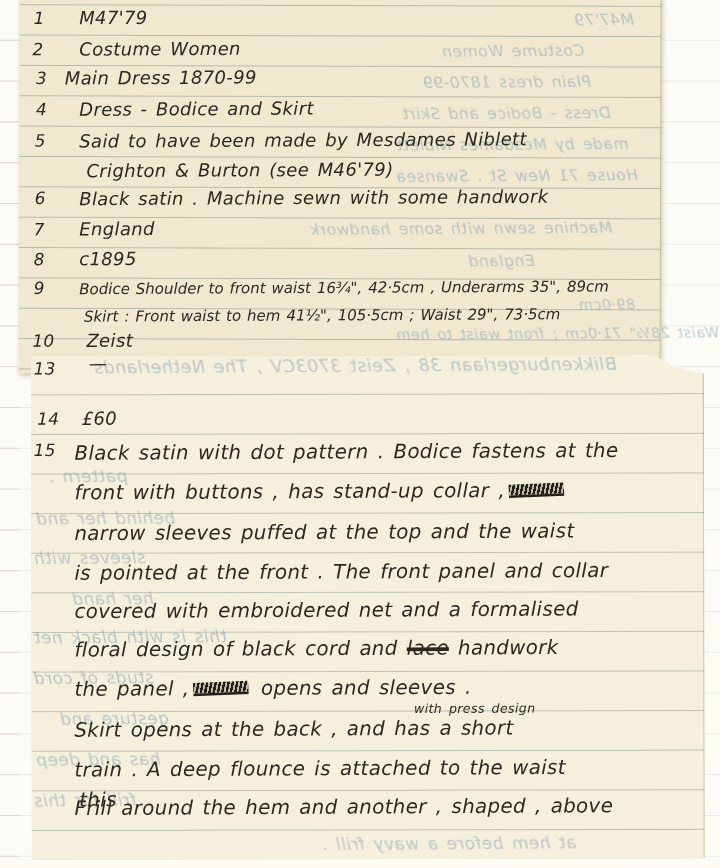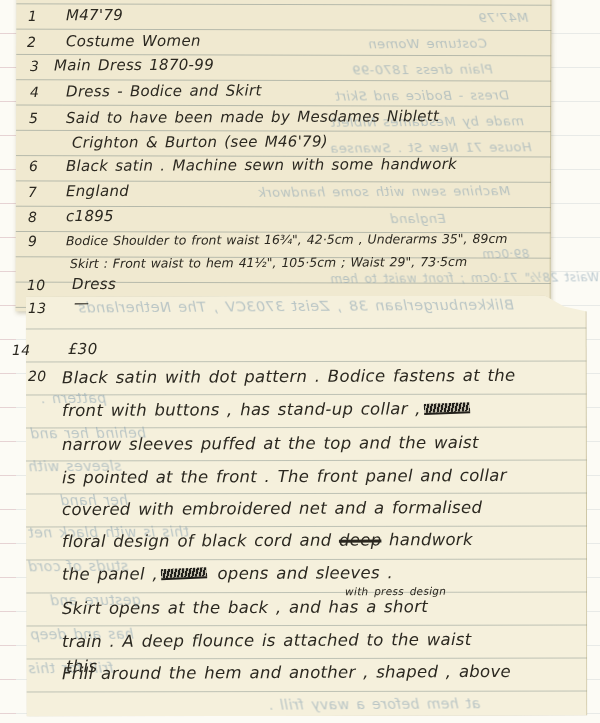--- a/index.html
+++ b/index.html
@@ -97,32 +97,32 @@
 <div class="hw num" style="left:29px;top:158px">6</div>
 <div class="hw" style="left:66px;top:156px">Black satin .  Machine  sewn  with  some  handwork</div>
 <div class="hw num" style="left:28px;top:184px">7</div>
 <div class="hw" style="left:66px;top:182px">England</div>
 <div class="hw num" style="left:28px;top:209px">8</div>
 <div class="hw" style="left:66px;top:207px">c1895</div>
 <div class="hw num" style="left:28px;top:233px">9</div>
 <div class="hw small" style="left:66px;top:232px">Bodice  Shoulder to front waist 16¾", 42·5cm , Underarms 35", 89cm</div>
 <div class="hw small" style="left:70px;top:255px">Skirt : Front waist to hem 41½", 105·5cm ; Waist 29", 73·5cm</div>
 <div class="hw num" style="left:27px;top:277px">10</div>
-<div class="hw" style="left:72px;top:275px">Dress</div>
+<div class="hw" style="left:72px;top:275px">Zeist</div>
 
 <div class="hw num" style="left:28px;top:300px">13</div>
 <div class="hw" style="left:74px;top:294px">—</div>
-<div class="hw num" style="left:12px;top:342px">14</div>
-<div class="hw" style="left:68px;top:340px">£30</div>
-<div class="hw num" style="left:28px;top:368px">20</div>
+<div class="hw num" style="left:31px;top:342px">14</div>
+<div class="hw" style="left:68px;top:340px">£60</div>
+<div class="hw num" style="left:28px;top:368px">15</div>
 
 <div class="hw desc" style="left:62px;top:367px"><span>Black  satin  with  dot  pattern .  Bodice  fastens at the</span></div>
 <div class="hw desc" style="left:62px;top:400px"><span>front  with  buttons , has  stand-up  collar ,</span><span class="scribble"></span></div>
 <div class="hw desc" style="left:62px;top:434px"><span>narrow  sleeves  puffed  at  the  top  and  the  waist</span></div>
 <div class="hw desc" style="left:62px;top:467px"><span>is  pointed  at  the  front .  The  front  panel  and collar</span></div>
 <div class="hw desc" style="left:62px;top:499px"><span>covered  with  embroidered  net and  a  formalised</span></div>
-<div class="hw desc" style="left:62px;top:531px"><span>floral  design  of  black  cord  and  </span><span class="struck">deep</span><span>  handwork</span></div>
+<div class="hw desc" style="left:62px;top:531px"><span>floral  design  of  black  cord  and  </span><span class="struck">lace</span><span>  handwork</span></div>
 <div class="hw desc" style="left:62px;top:564px"><span>the  panel ,</span><span class="scribble"></span><span>  opens  and  sleeves .</span></div>
 <div class="hw note" style="left:345px;top:585px">with press design</div>
 <div class="hw desc" style="left:62px;top:598px"><span>Skirt  opens  at  the  back , and  has  a  short</span></div>
 <div class="hw desc" style="left:62px;top:631px"><span>train . A  deep  flounce  is  attached  to  the waist</span></div>
 <div class="hw desc" style="left:62px;top:663px"><span>Frill  around the  hem  and  another , shaped , above</span></div>
 <div class="hw desc" style="left:66px;top:657px"><span>this</span></div>
 
 </body></html>

